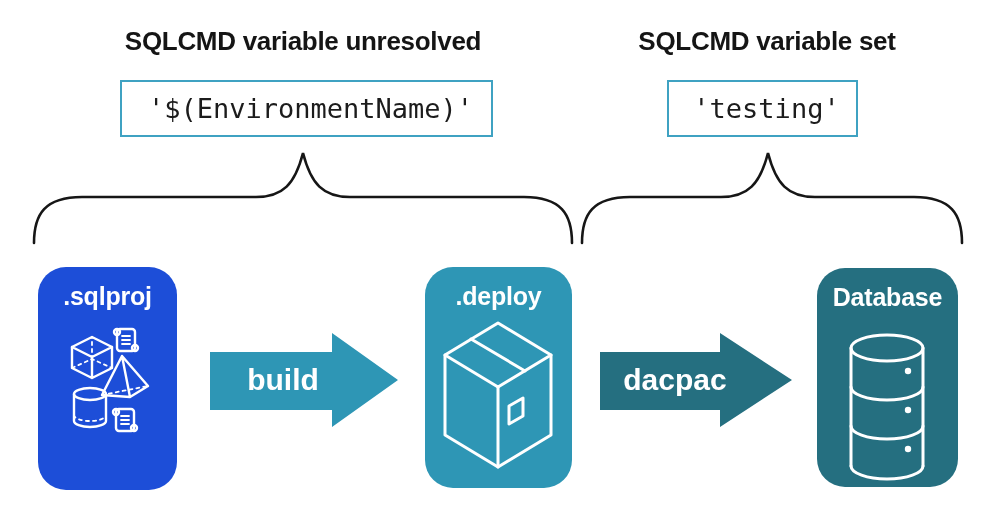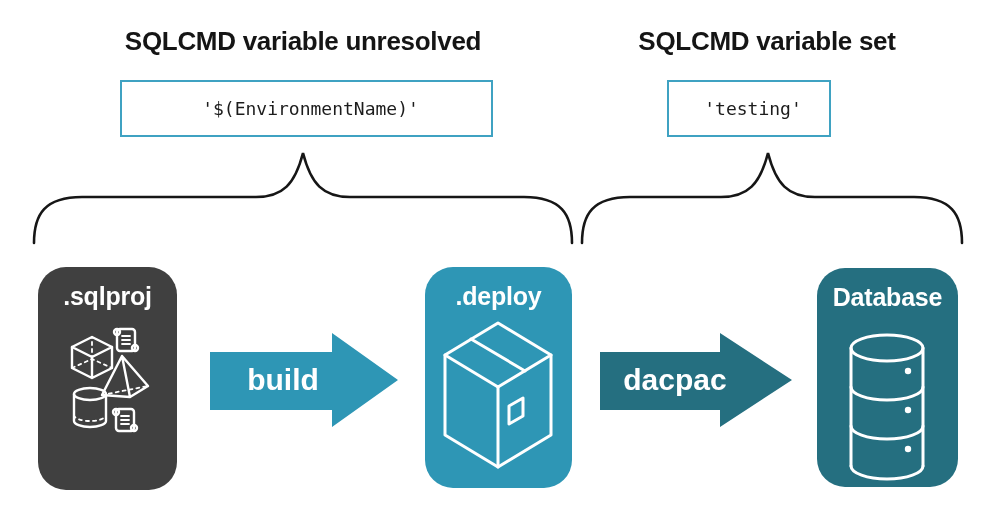--- a/index.html
+++ b/index.html
@@ -11,27 +11,27 @@
     position:absolute; font-weight:bold; font-size:26px; color:#151515;
     text-align:center; letter-spacing:-0.3px; white-space:nowrap;
   }
   .heading.left  { left:108px; top:26px; width:390px; }
   .heading.right { left:627px; top:26px; width:280px; }
   .code-box {
     position:absolute; top:80px; height:57px; box-sizing:border-box;
     background:#ffffff; border:2px solid #3fa2c2;
     display:flex; align-items:center; justify-content:center;
     font-family:"DejaVu Sans Mono","Liberation Mono",monospace;
-    font-size:18px; color:#1c1c1c; white-space:pre;padding-left:8px;
+    font-size:27px; color:#1c1c1c; white-space:pre;padding-left:8px;
   }
   .code-box.left  { left:120px; width:373px; }
-  .code-box.right { left:667px; width:164px; }
+  .code-box.right { left:667px; width:191px; }
   .braces { position:absolute; left:0; top:0; }
   .node { position:absolute; border-radius:28px; }
-  .node.sqlproj  { left:38px;  top:267px; width:139px; height:223px; background:#404040; }
+  .node.sqlproj  { left:38px;  top:267px; width:139px; height:223px; background:#1d4ed8; }
   .node.dacpac   { left:425px; top:267px; width:147px; height:221px; background:#2e96b5; }
   .node.database { left:817px; top:268px; width:141px; height:219px; background:#256f80; }
   .node-label {
     position:absolute; top:15px; left:0; right:0; text-align:center;
     color:#ffffff; font-weight:bold; font-size:25px; letter-spacing:-0.2px;
   }
   .node-icon { position:absolute; left:0; top:0; width:100%; height:100%; }
   .arrow { position:absolute; top:331px; height:100px; }
   .arrow.build  { left:208px; width:192px; }
   .arrow.deploy { left:598px; width:196px; }

